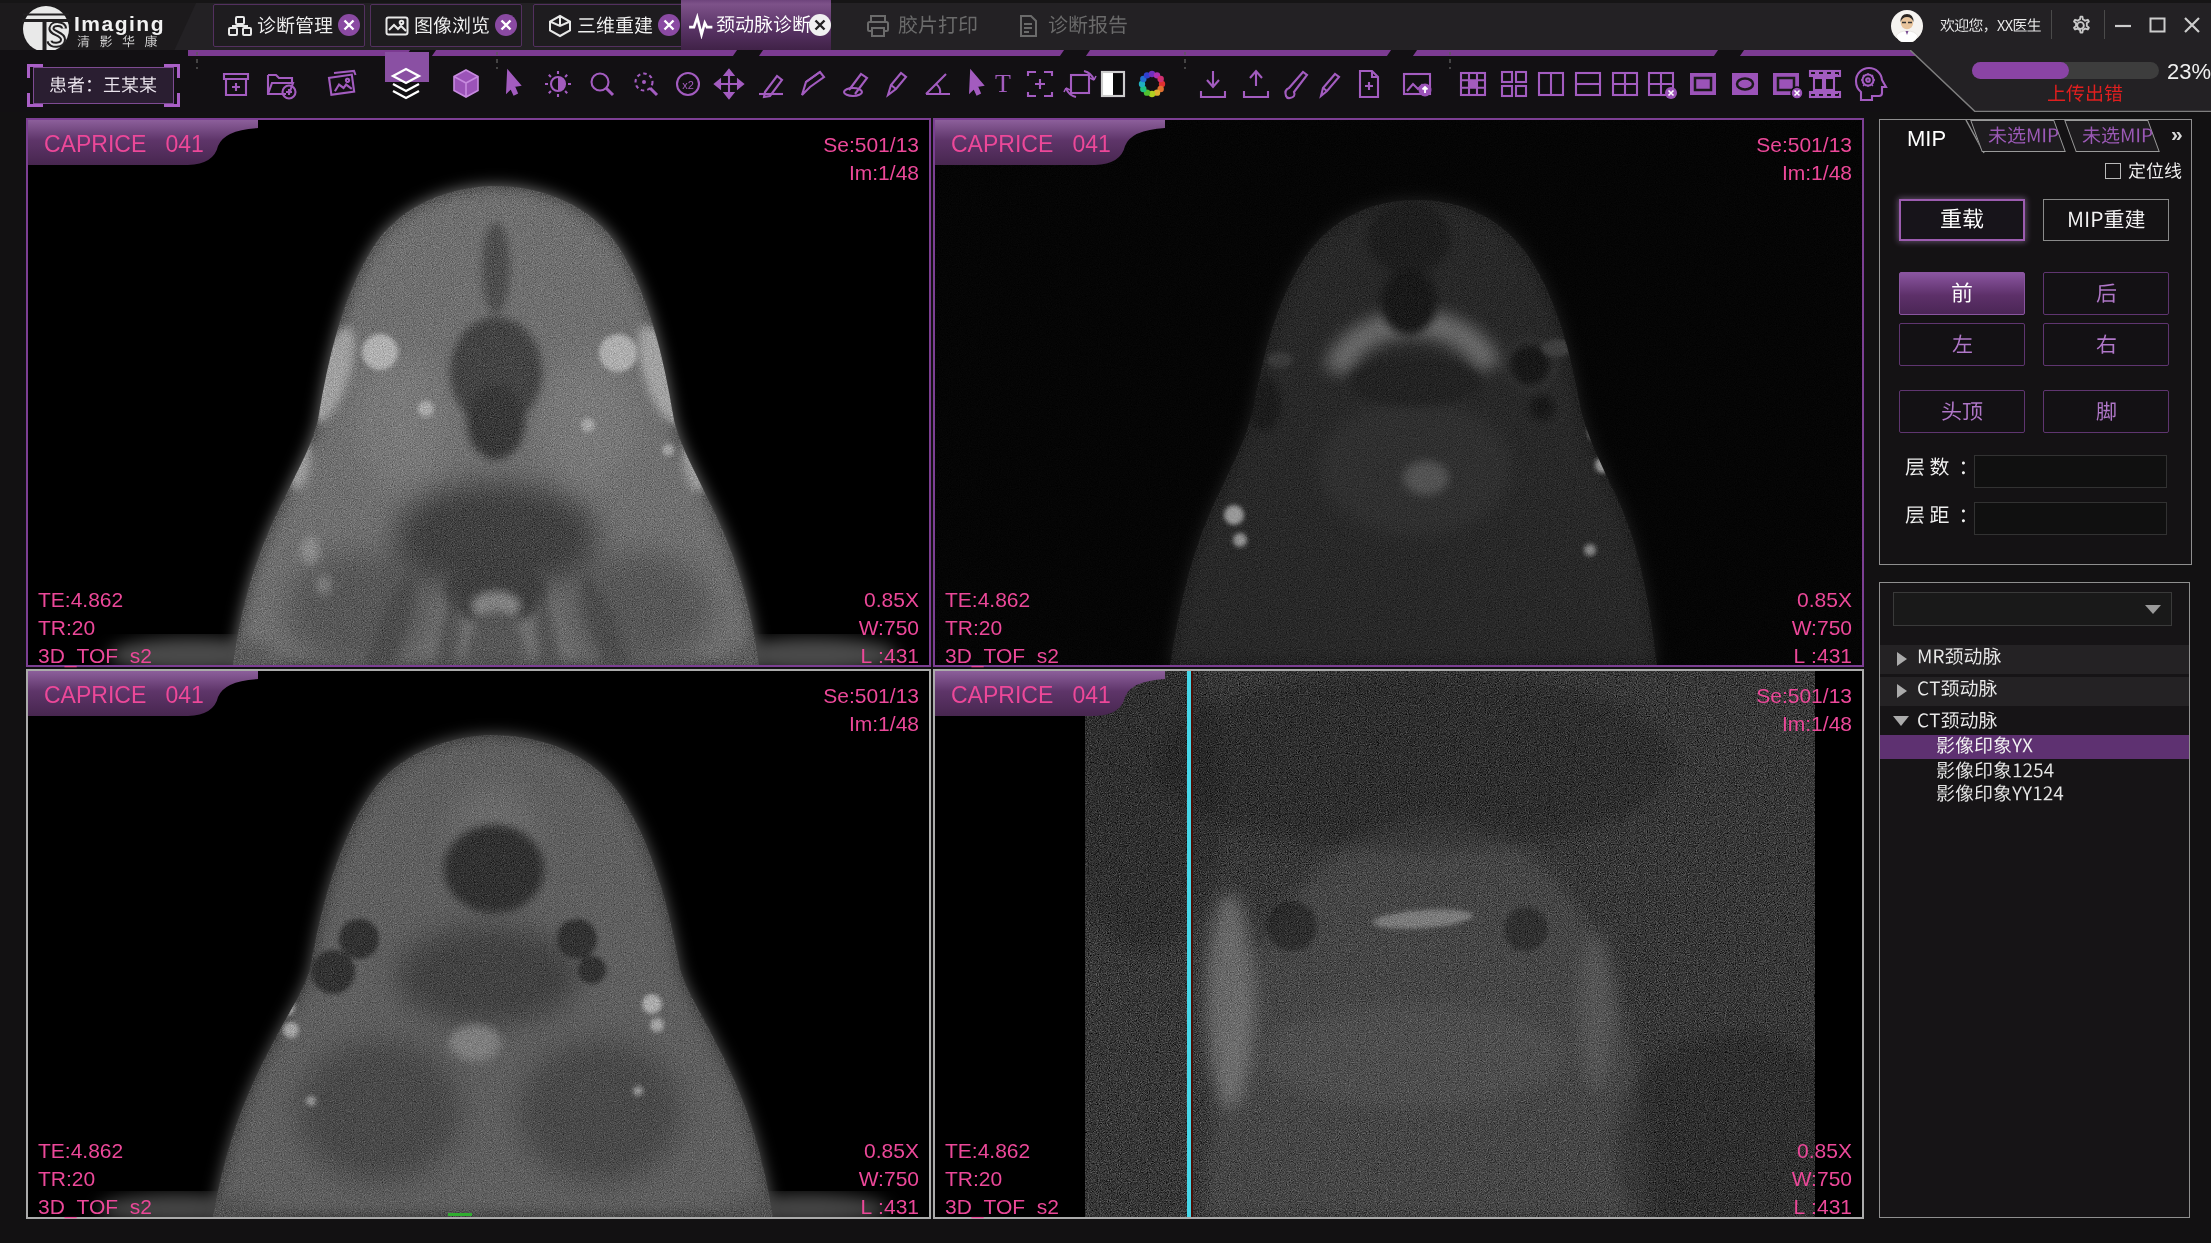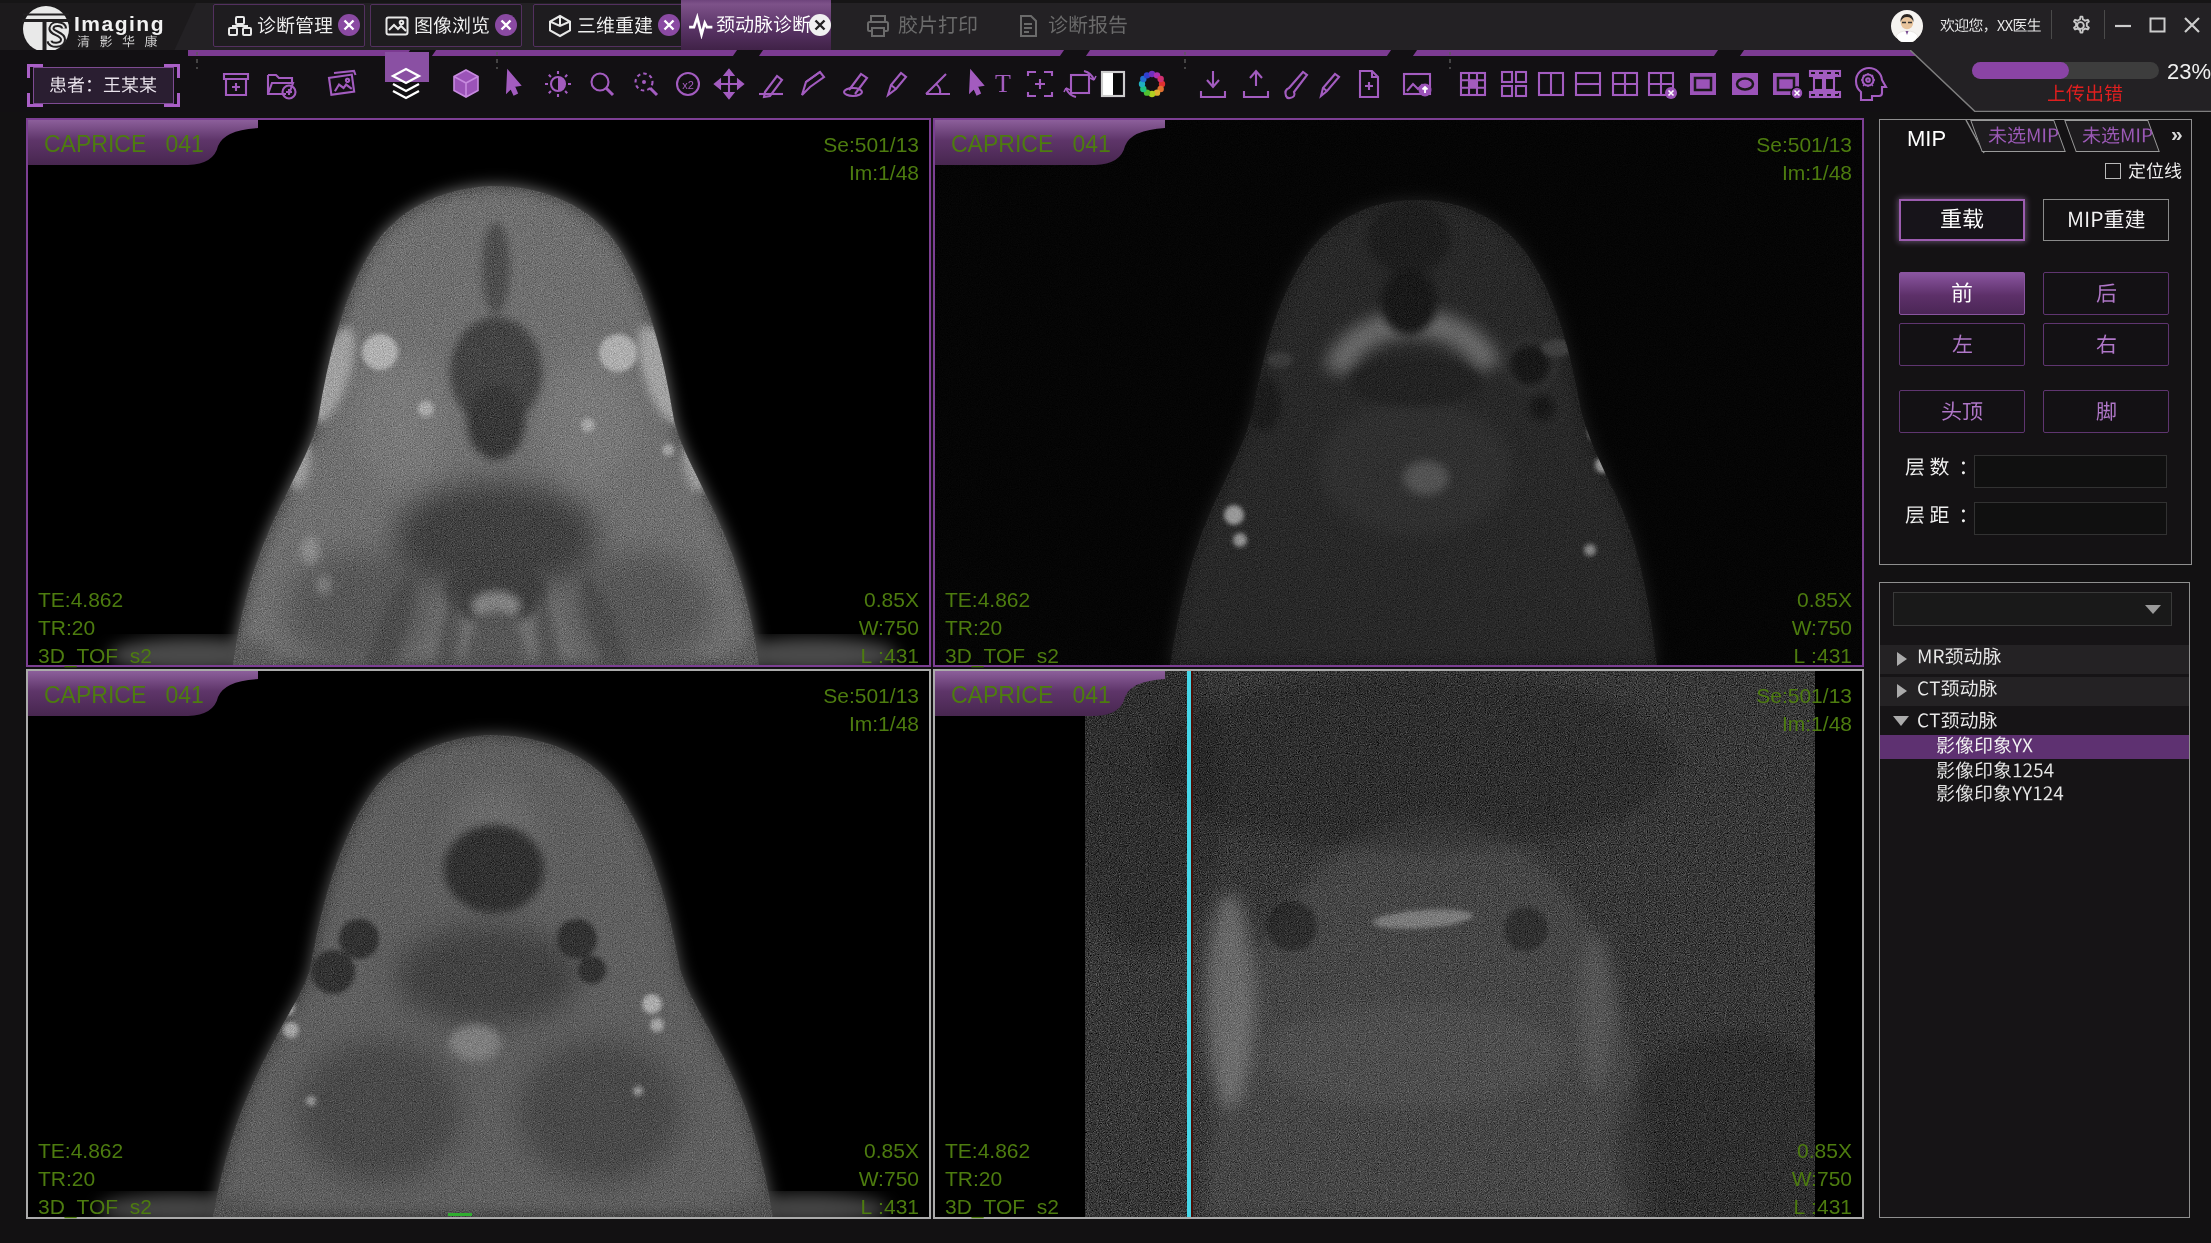--- a/index.html
+++ b/index.html
@@ -1,17 +1,17 @@
 <!DOCTYPE html>
 <html><head><meta charset="utf-8"><style>
 *{margin:0;padding:0;box-sizing:border-box}
 html,body{width:2211px;height:1243px;background:#121112;font-family:"Liberation Sans",sans-serif;overflow:hidden}
 .abs{position:absolute}
 body{position:relative}
-.lbl{position:absolute;color:#4d7c0f;font-size:21px;line-height:28px;white-space:pre}
+.lbl{position:absolute;color:#ec4899;font-size:21px;line-height:28px;white-space:pre}
 </style></head><body>
 
 <div class="abs" style="left:0;top:0;width:2211px;height:50px;background:#232124"></div>
 <div class="abs" style="left:0;top:0;width:2211px;height:3px;background:#161516"></div>
 <div class="abs" style="left:0;top:3px;width:196px;height:47px;background:#1c1a1c;clip-path:polygon(0 0,100% 0,89% 100%,0 100%)"></div>
 <svg class="abs" style="left:22px;top:5px" width="50" height="49" viewBox="0 0 50 49">
 <circle cx="24" cy="24" r="23" fill="#e9e9e9"></circle>
 <rect x="1" y="8.5" width="46" height="2" fill="#222022"></rect>
 <rect x="0" y="14" width="49" height="3" fill="#222022"></rect>
 <rect x="20.5" y="17" width="4" height="30" fill="#222022"></rect>

